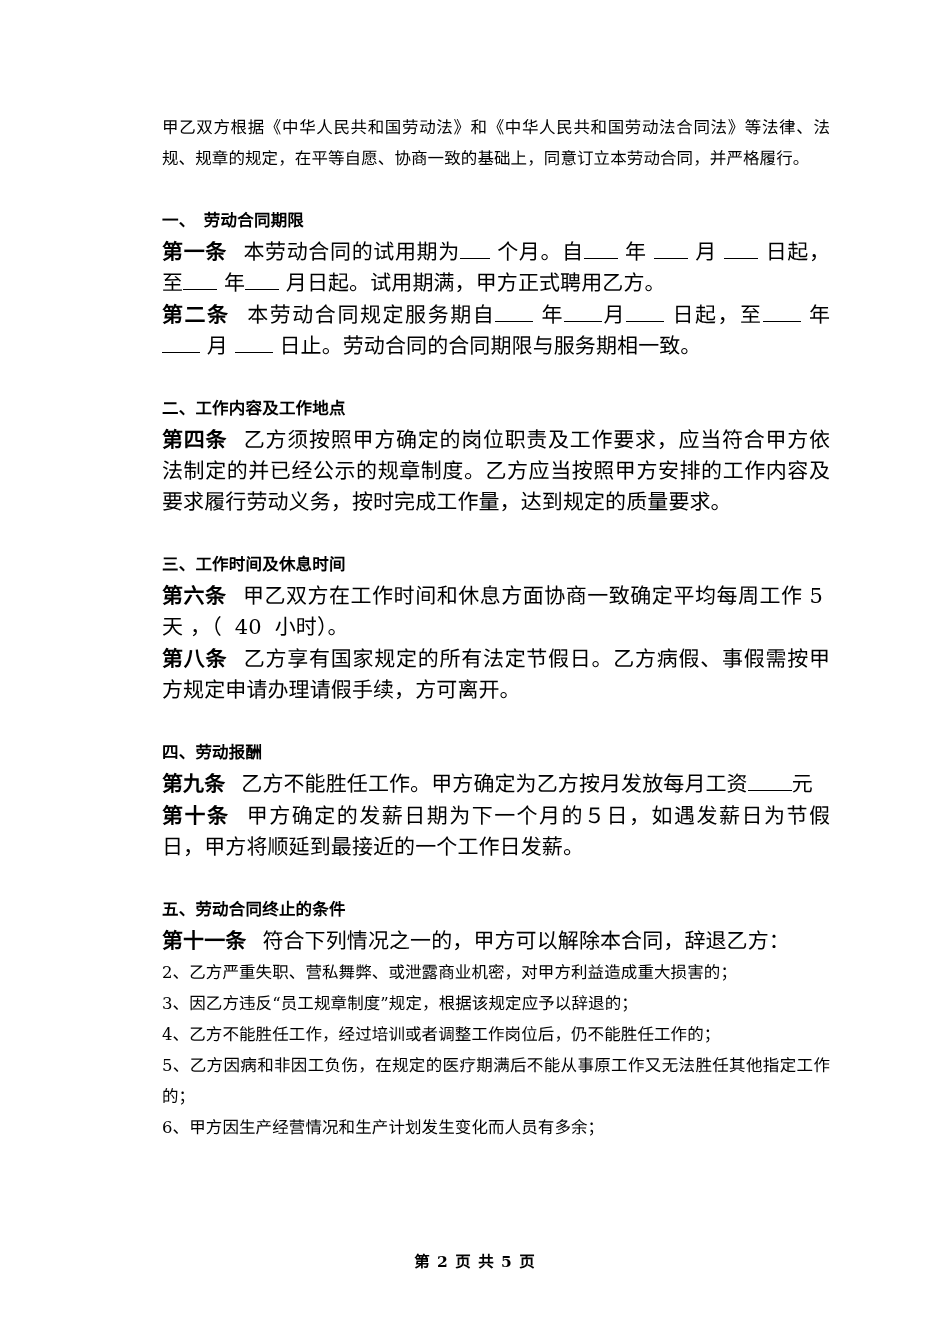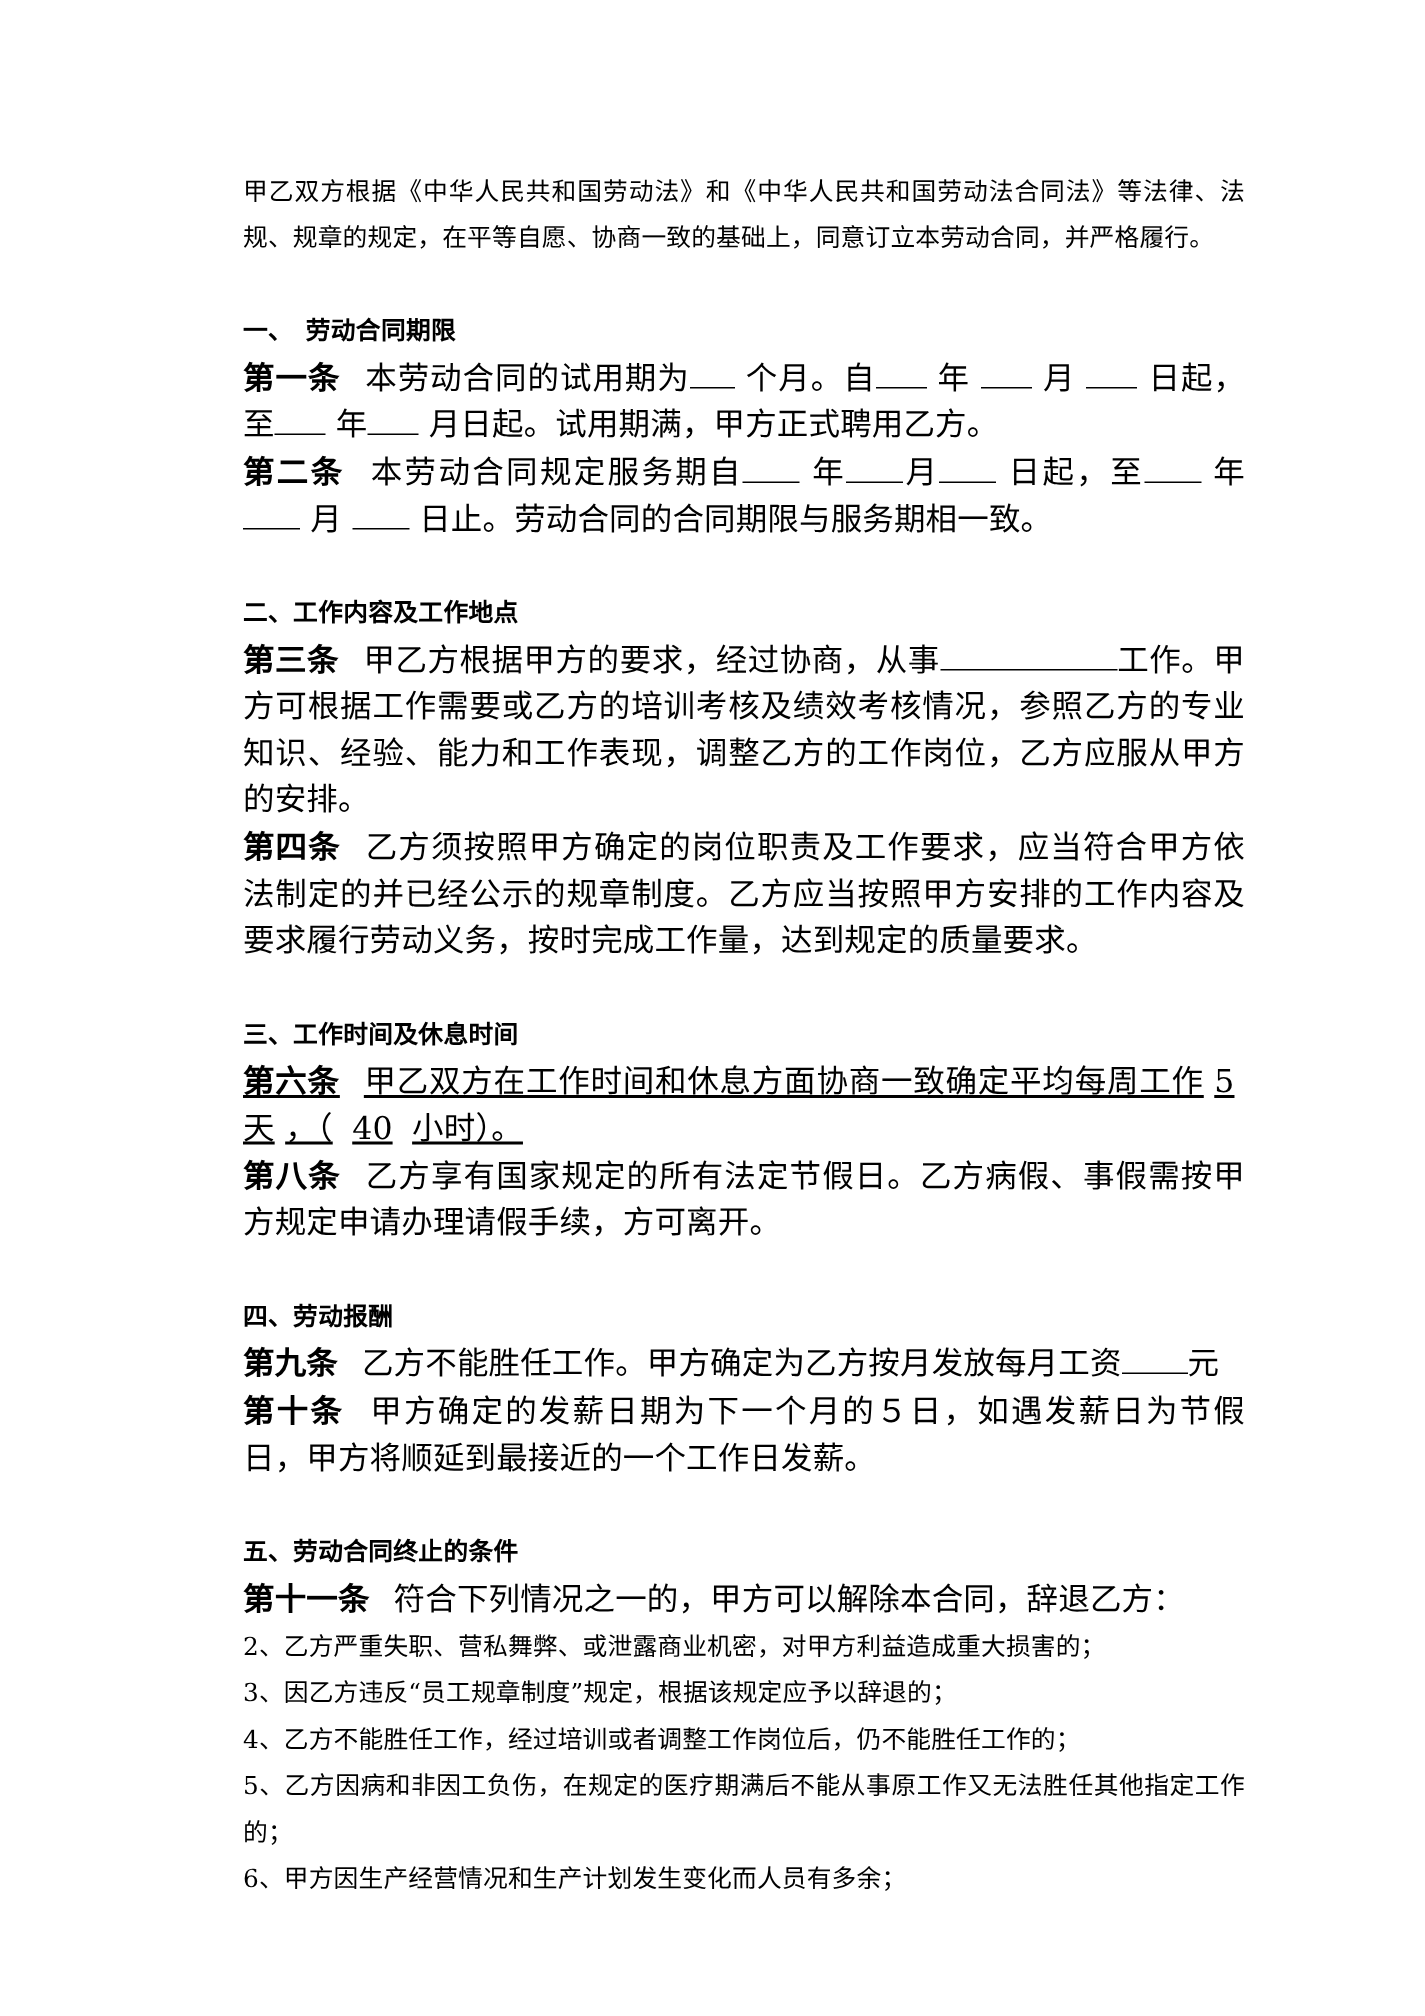--- a/index.html
+++ b/index.html
@@ -84,21 +84,20 @@
   .blank-s  { width: 34px; }
   .blank-m  { width: 38px; }
   .blank-job { width: 118px; }
   .blank-place { width: 205px; }
   .blank-wage { width: 44px; }
   
   .gap-lg { height: 31px; }
   
   .wide-spaced {
     letter-spacing: 0.1px;
-    text-decoration: underline;
   }
   .sp { display: inline-block; width: 7px; }
   .sp-wide { display: inline-block; width: 13px; }
   
   .footer {
     position: absolute;
     left: 0;
     right: 0;
     top: 1249px;
     text-align: center;
@@ -137,23 +136,20 @@
       <span>日起，至</span><span class="blank blank-m"></span>
       <span>年</span><span class="blank blank-m"></span>
       <span>月</span> <span class="blank blank-m"></span>
       <span>日止。劳动合同的合同期限与服务期相一致。</span>
     </p>
 
     <div class="gap-lg"></div>
 
     <p class="section-heading">二、工作内容及工作地点</p>
 
-    <p class="clause">
-      <span class="clause-label">第三条</span><span class="clause-gap"></span><span>甲乙方根据甲方的要求，经过协商，从事</span><span class="blank blank-job"></span><span>工作。甲方可根据工作需要或乙方的培训考核及绩效考核情况，参照乙方的专业知识、经验、能力和工作表现，调整乙方的工作岗位，乙方应服从甲方的安排。</span>
-    </p>
 
     <p class="clause">
       <span class="clause-label">第四条</span><span class="clause-gap"></span><span>乙方须按照甲方确定的岗位职责及工作要求，应当符合甲方依法制定的并已经公示的规章制度。乙方应当按照甲方安排的工作内容及要求履行劳动义务，按时完成工作量，达到规定的质量要求。</span>
     </p>
 
 
     <div class="gap-lg"></div>
 
     <p class="section-heading">三、工作时间及休息时间</p>
 
@@ -187,14 +183,15 @@
     </p>
 
     <p class="subitem">2、乙方严重失职、营私舞弊、或泄露商业机密，对甲方利益造成重大损害的；</p>
     <p class="subitem">3、因乙方违反“员工规章制度”规定，根据该规定应予以辞退的；</p>
     <p class="subitem">4、乙方不能胜任工作，经过培训或者调整工作岗位后，仍不能胜任工作的；</p>
     <p class="subitem">5、乙方因病和非因工负伤，在规定的医疗期满后不能从事原工作又无法胜任其他指定工作的；</p>
     <p class="subitem">6、甲方因生产经营情况和生产计划发生变化而人员有多余；</p>
 
   </div>
 
+  <div class="footer">第 2 页  共 5 页</div>
 
 </div>
 
 </body></html>

